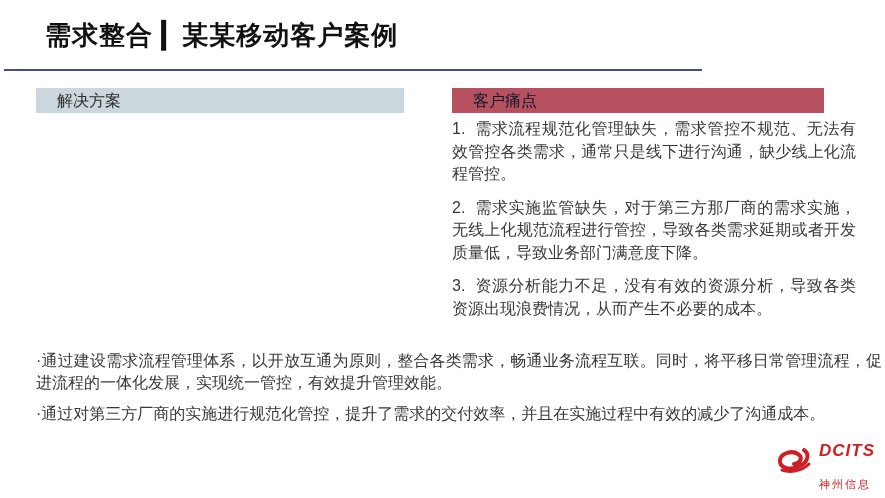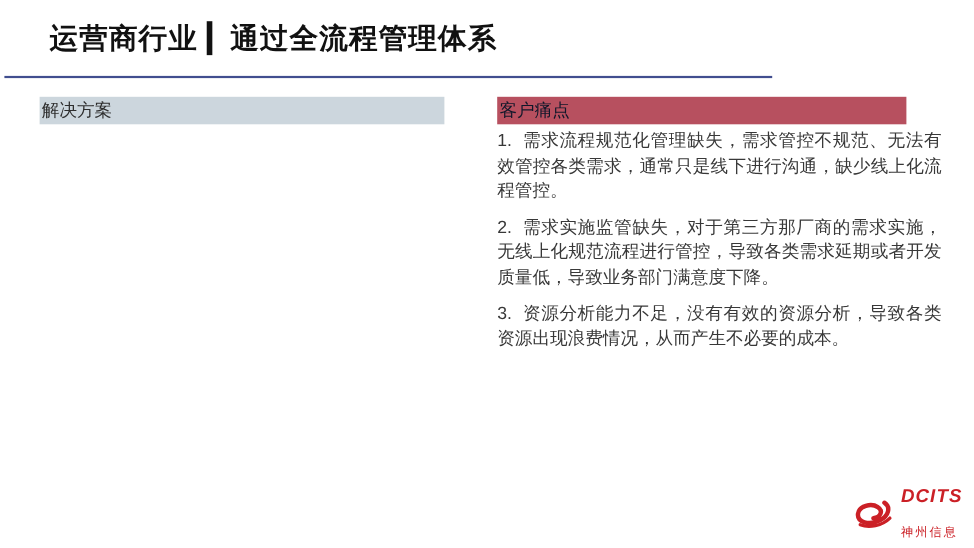--- a/index.html
+++ b/index.html
@@ -10,21 +10,21 @@
   .slide-title{
     position:absolute;left:45px;top:18px;width:700px;
     font-size:26px;font-weight:bold;color:#111111;letter-spacing:1px;
     white-space:nowrap;
   }
   .title-rule{
     position:absolute;left:4px;top:69px;width:698px;height:2px;background:#414e8f;
   }
   .section-header{
     position:absolute;height:25px;line-height:25px;
-    font-size:16px;padding-left:2px;box-sizing:border-box;
+    font-size:16px;padding-left:21px;box-sizing:border-box;
   }
   .header-gray{background:#ccd6dd;color:#2e2e2e;}
   .header-red{background:#b7505f;color:#0f172a;}
   .hdr-solution{left:36px;top:88px;width:368px;}
   .hdr-pain{left:452px;top:88px;width:372px;}
   .hdr-benefit{left:36px;top:315px;width:760px;}
   .body-text{
     font-size:16px;line-height:22.5px;color:#383838;
     text-align:justify;white-space:pre-wrap;
   }
@@ -33,52 +33,54 @@
   }
   .pain-list{
     position:absolute;left:452px;top:118px;width:404px;
   }
   .pain-item{margin-bottom:11px;}
   .benefit-list{
     position:absolute;left:36px;top:350px;width:846px;
   }
   .benefit-item{margin-bottom:9px;line-height:22px;}
   .logo{
-    position:absolute;right:10px;bottom:8px;display:flex;align-items:center;gap:5px;
+    position:absolute;right:10px;bottom:8px;display:flex;align-items:flex-start;gap:5px;
   }
   .logo-mark{width:40px;height:34px;}
   .logo-text{display:flex;flex-direction:column;line-height:1;}
   .logo-brand{
     font-size:17px;font-weight:bold;color:#cb2026;letter-spacing:1px;
     font-style:italic;
   }
   .logo-company{font-size:11px;color:#cb2026;margin-top:20px;letter-spacing:2px;}
 </style>
 </head>
 <body>
 
 <div class="slide">
 
-  <div class="slide-title">运营商行业 ▎通过全流程管理体系</div>
+  <div class="slide-title">需求整合 ▎某某移动客户案例</div>
   <div class="title-rule"></div>
 
   <div class="section-header header-gray hdr-solution">
     <span>解决方案</span>
   </div>
 
   <div class="section-header header-red hdr-pain">
     <span>客户痛点</span>
   </div>
   <div class="pain-list">
     <div class="pain-item body-text">1.  需求流程规范化管理缺失，需求管控不规范、无法有效管控各类需求，通常只是线下进行沟通，缺少线上化流程管控。</div>
     <div class="pain-item body-text">2.  需求实施监管缺失，对于第三方那厂商的需求实施，无线上化规范流程进行管控，导致各类需求延期或者开发质量低，导致业务部门满意度下降。</div>
     <div class="pain-item body-text">3.  资源分析能力不足，没有有效的资源分析，导致各类资源出现浪费情况，从而产生不必要的成本。</div>
   </div>
 
   <div class="benefit-list">
+    <div class="benefit-item body-text">·通过建设需求流程管理体系，以开放互通为原则，整合各类需求，畅通业务流程互联。同时，将平移日常管理流程，促进流程的一体化发展，实现统一管控，有效提升管理效能。</div>
+    <div class="benefit-item body-text">·通过对第三方厂商的实施进行规范化管控，提升了需求的交付效率，并且在实施过程中有效的减少了沟通成本。</div>
   </div>
 
   <div class="logo">
     <svg class="logo-mark" viewBox="0 0 40 34" xmlns="http://www.w3.org/2000/svg">
       <g fill="none" stroke="#cb2026" stroke-linecap="round">
         <path d="M30 8 C36 12, 34 20, 26 24 C16 29, 5 26, 6 18 C7 11, 18 8, 24 12 C29 15, 27 21, 20 22" stroke-width="4"></path>
         <path d="M8 28 C16 31, 28 29, 35 22" stroke-width="3"></path>
       </g>
     </svg>
     <div class="logo-text">

